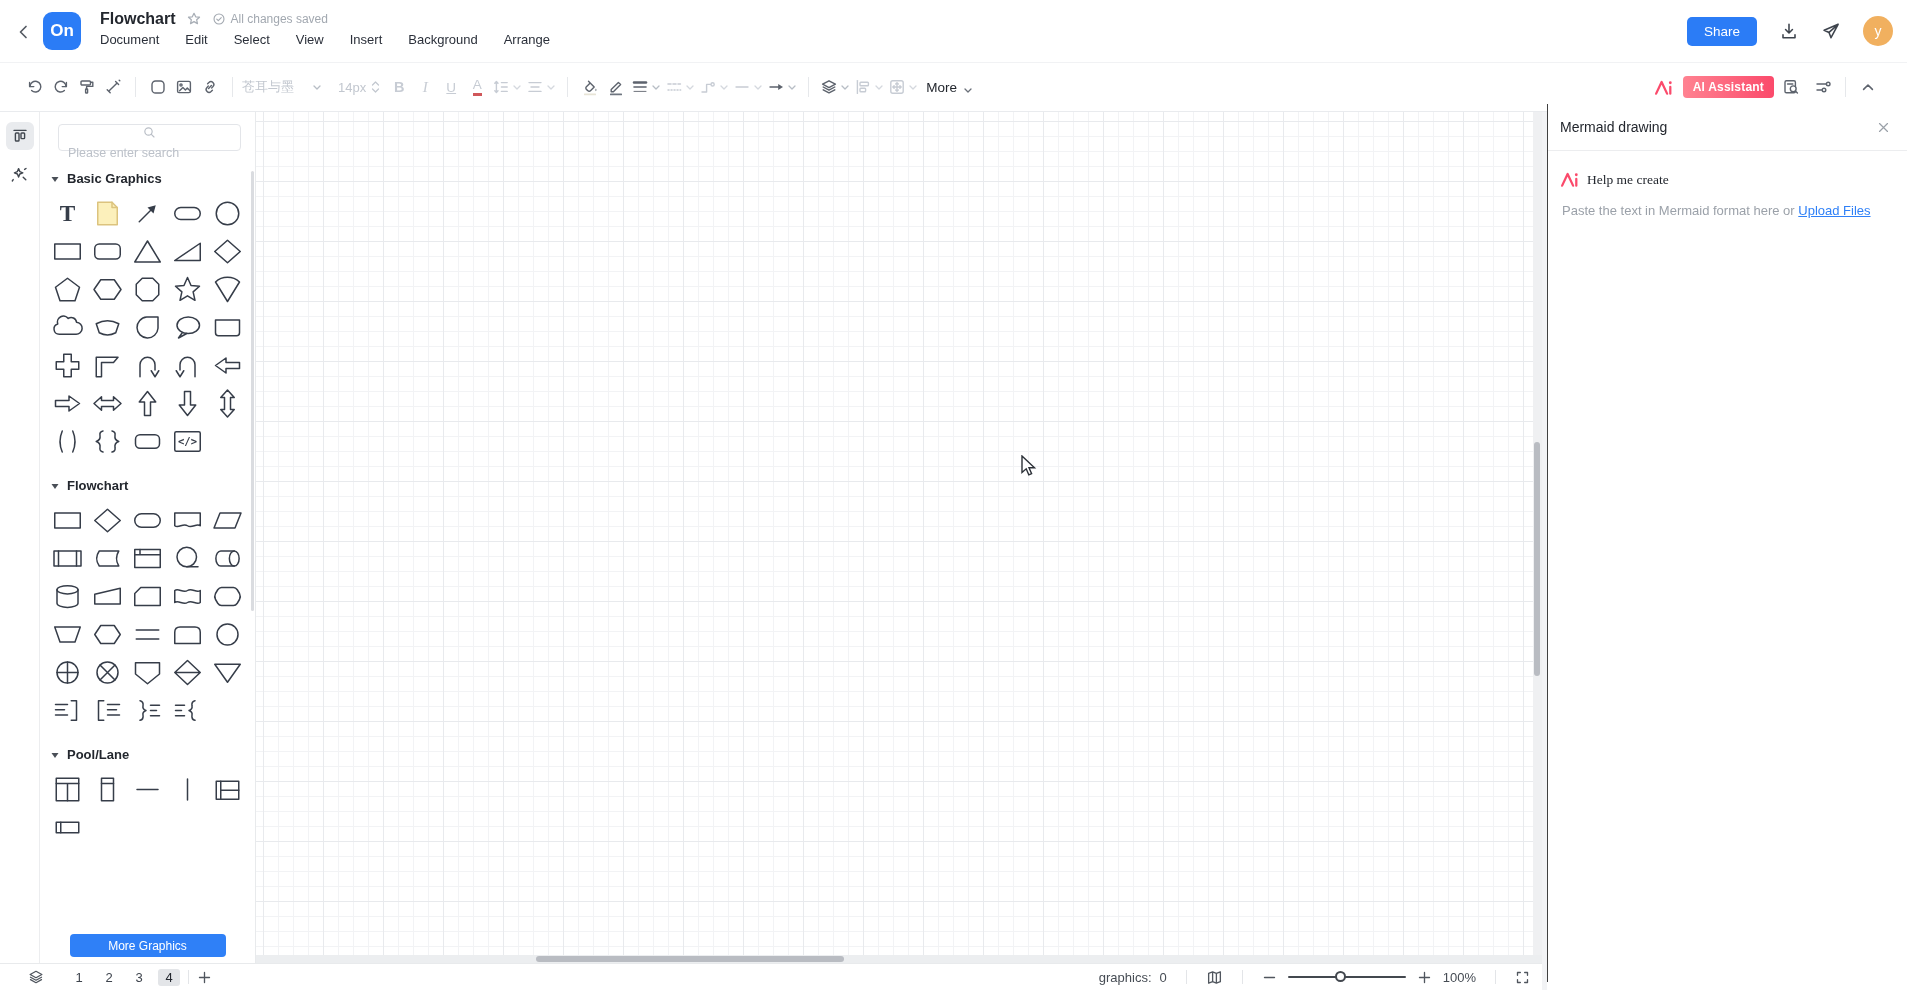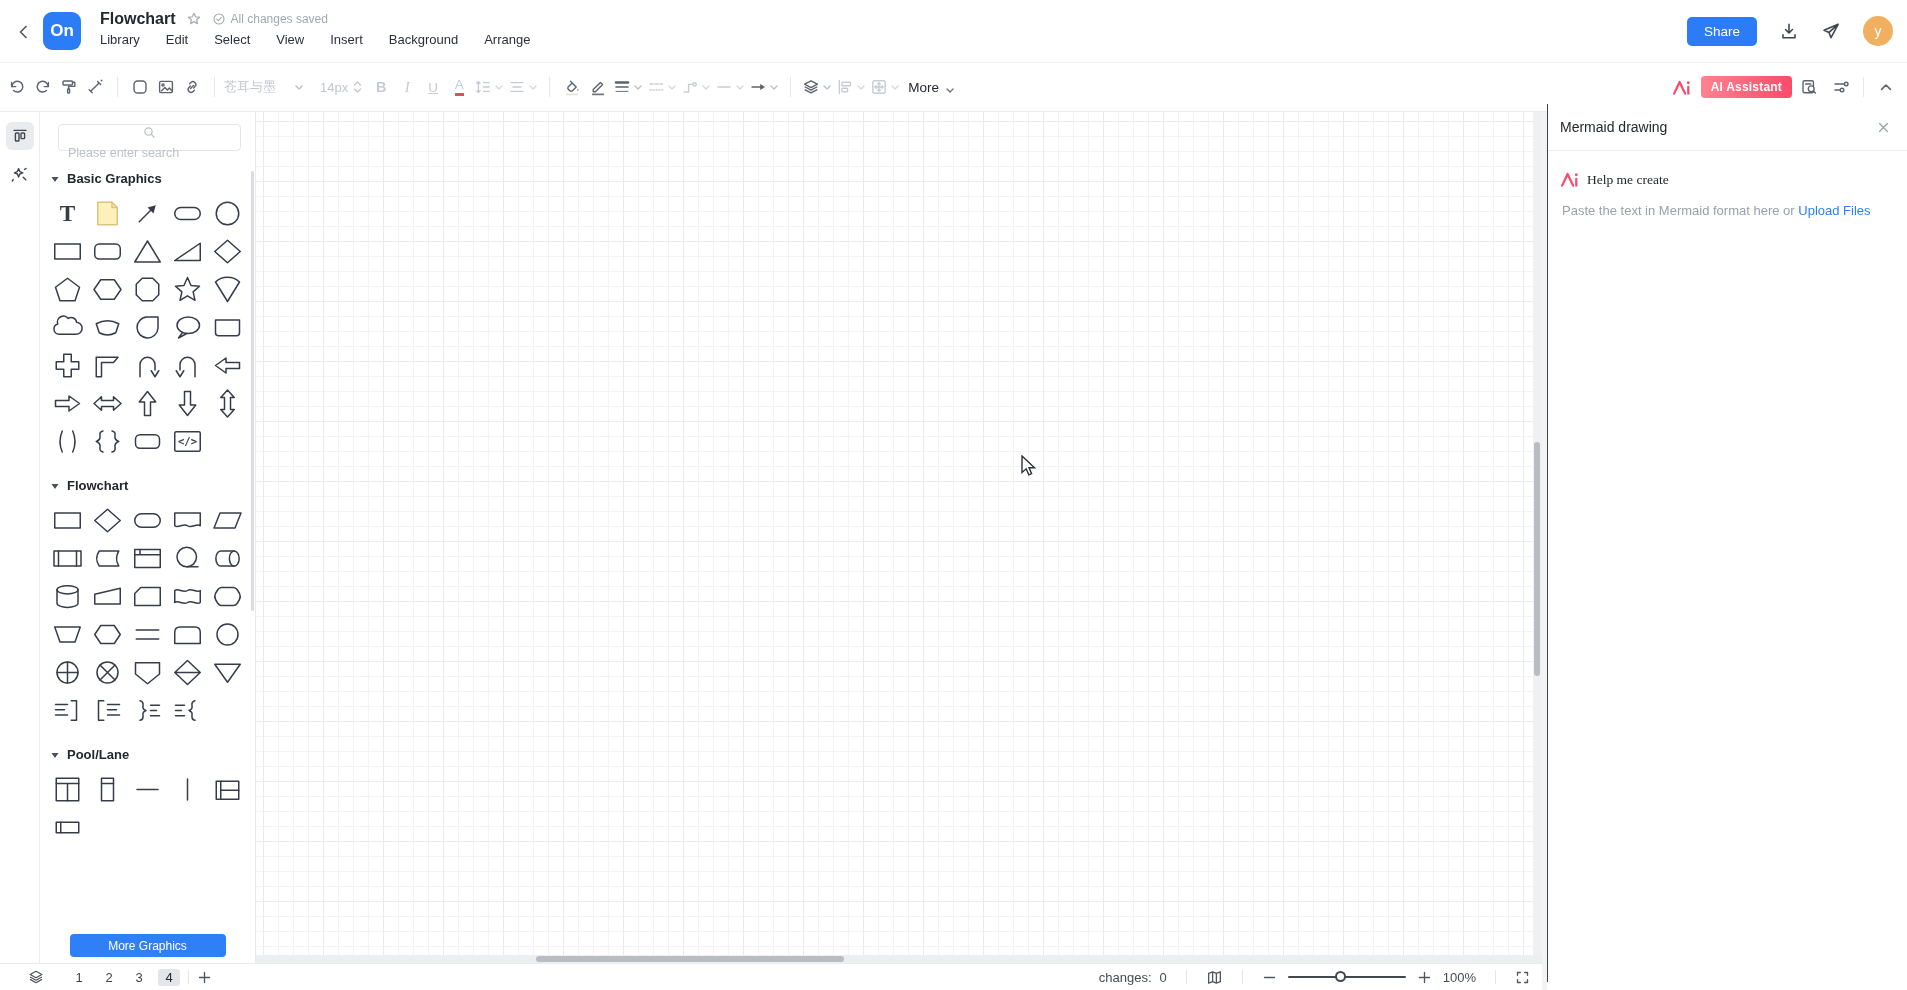--- a/index.html
+++ b/index.html
@@ -14,21 +14,21 @@
   #title-row { left:100px; top:8px; height:22px; display:flex; align-items:center; gap:10px; }
   #doc-title { font-size:16px; font-weight:600; color:#23272e; }
   .saved { display:flex; align-items:center; gap:5px; color:#a2a8b0; font-size:12px; }
   #menus { left:100px; top:32px; display:flex; gap:26px; font-size:13px; color:#2b303a; }
   #menus span { cursor:pointer; }
   #header-right { right:0; top:0; height:62px; display:flex; align-items:center; gap:22px; padding-right:14px; }
   #share-btn { width:70px; height:29px; background:#2b7cf6; border-radius:5px; color:#fff; font-size:13.5px; display:flex; align-items:center; justify-content:center; cursor:pointer; }
   .hdr-ic { color:#3e444d; cursor:pointer; }
   #avatar { width:30px; height:30px; border-radius:50%; background:#f1b05f; color:#fff; font-size:14px; display:flex; align-items:center; justify-content:center; cursor:pointer; }
   
-  #toolbar { left:0; top:62px; width:1907px; height:50px; background:#fff; border-top:1px solid #f1f2f4; border-bottom:1px solid #e9ebee; display:flex; align-items:center; padding:0 4px; }
+  #toolbar { left:0; top:62px; width:1907px; height:50px; background:#fff; border-top:1px solid #f1f2f4; border-bottom:1px solid #e9ebee; display:flex; align-items:center; padding:0 22px; }
   .tb-group { display:flex; align-items:center; }
   .tbi { min-width:26px; height:26px; border-radius:4px; display:flex; align-items:center; justify-content:center; color:#5d636d; cursor:pointer; padding:0 2px; }
   .tbi.dis { color:#c7ccd4; }
   .tb-div { width:1px; height:20px; background:#e6e8eb; margin:0 9px; }
   .caret { margin-left:2px; color:#b7bdc5; }
   .dis .caret { color:#d4d8de; }
   #font-family { display:flex; align-items:center; gap:6px; width:86px; color:#c2c7cf; font-size:13px; cursor:pointer; margin-right:10px; }
   #font-family .fname { overflow:hidden; white-space:nowrap; width:62px; }
   #font-size { display:flex; align-items:center; gap:5px; color:#c2c7cf; font-size:13px; cursor:pointer; margin-right:6px; }
   .stepper { display:flex; flex-direction:column; gap:1px; color:#c2c7cf; }
@@ -71,21 +71,21 @@
   #vthumb { position:absolute; left:1px; top:330px; width:6px; height:234px; border-radius:3px; background:#b9bcc2; }
   
   #gutter { left:1542px; top:112px; width:5px; height:878px; background:#f2f3f5; }
   #panel { left:1547px; top:104px; width:360px; height:878px; background:#fff; border-left:1px solid #404040; }
   #panel-h { height:47px; display:flex; align-items:center; justify-content:space-between; padding:0 16px 0 12px; border-bottom:1px solid #ecedef; }
   #panel-title { font-size:14px; color:#23272e; }
   #panel-close { color:#9aa0a8; cursor:pointer; }
   #panel-body { padding:20px 14px 0 12px; }
   #help-row { display:flex; align-items:center; gap:8px; font-size:13.5px; color:#23272e;font-family:Liberation Serif, serif; }
   #hint { margin-top:15px; font-size:13px; color:#9ba1a9; padding-left:2px; }
-  #hint a { color:#2f80f7; cursor:pointer; }
+  #hint a { color:#2f80f7; text-decoration:underline; cursor:pointer; }
   
   #bottombar { left:0; top:963px; width:1542px; height:27px; background:#fff; border-top:1px solid #e8eaec; display:flex; align-items:center; padding:0 10px 0 28px; font-size:13px; color:#3e444d; }
   #pages { display:flex; align-items:center; gap:8px; margin-left:24px; }
   .page-btn { min-width:22px; padding:1px 7px; text-align:center; border-radius:3px; cursor:pointer; color:#3e444d; }
   .page-btn.active { background:#e3e5e8; color:#23272e; }
   .bb-div { width:1px; height:14px; background:#e3e5e8; margin:0 8px; }
   .bb-ic { color:#50565e; cursor:pointer; display:flex; align-items:center; }
   #bb-spacer { flex:1; }
   #bb-right { display:flex; align-items:center; gap:11px; padding-right:2px; }
   #graphics-count { display:flex; gap:8px; color:#464c54; }
@@ -118,21 +118,21 @@
           <svg viewBox="0 0 18 18" width="14" height="14" fill="none" stroke="currentColor" stroke-width="1.4" stroke-linecap="round" stroke-linejoin="round">
             <circle cx="9" cy="9" r="6.4"></circle>
             <path d="M6.1,9.2 l2,2 3.8,-4"></path>
           </svg>
         </span>
       <span>All changes saved</span>
     </span>
   </div>
   <div id="menus" class="abs">
 
-  <span>Library</span>
+  <span>Document</span>
       <span>Edit</span>
       <span>Select</span>
       <span>View</span>
       <span>Insert</span>
       <span>Background</span>
       <span>Arrange</span>
     </div>
   <div id="header-right" class="abs">
     <div id="share-btn">Share</div>
     <span class="hdr-ic">
@@ -894,21 +894,21 @@
     </div>
   <div class="bb-div"></div>
   <span class="bb-ic">
       <svg viewBox="0 0 18 18" width="15" height="15" fill="none" stroke="currentColor" stroke-width="1.4" stroke-linecap="round" stroke-linejoin="round">
         <path d="M9,3 v12 M3,9 h12" stroke-width="1.6"></path>
       </svg>
     </span>
   <div id="bb-spacer"></div>
   <div id="bb-right">
     <span id="graphics-count">
-      <span>changes:</span>
+      <span>graphics:</span>
       <span>0</span>
     </span>
     <div class="bb-div"></div>
     <span class="bb-ic">
         <svg viewBox="0 0 18 18" width="17" height="17" fill="none" stroke="currentColor" stroke-width="1.4" stroke-linecap="round" stroke-linejoin="round">
           <path d="M2.8,4.6 L7,3 11,4.6 15.2,3 V13.4 L11,15 7,13.4 2.8,15 Z M7,3 v10.4 M11,4.6 V15"></path>
         </svg>
       </span>
     <div class="bb-div"></div>
     <span class="bb-ic">

